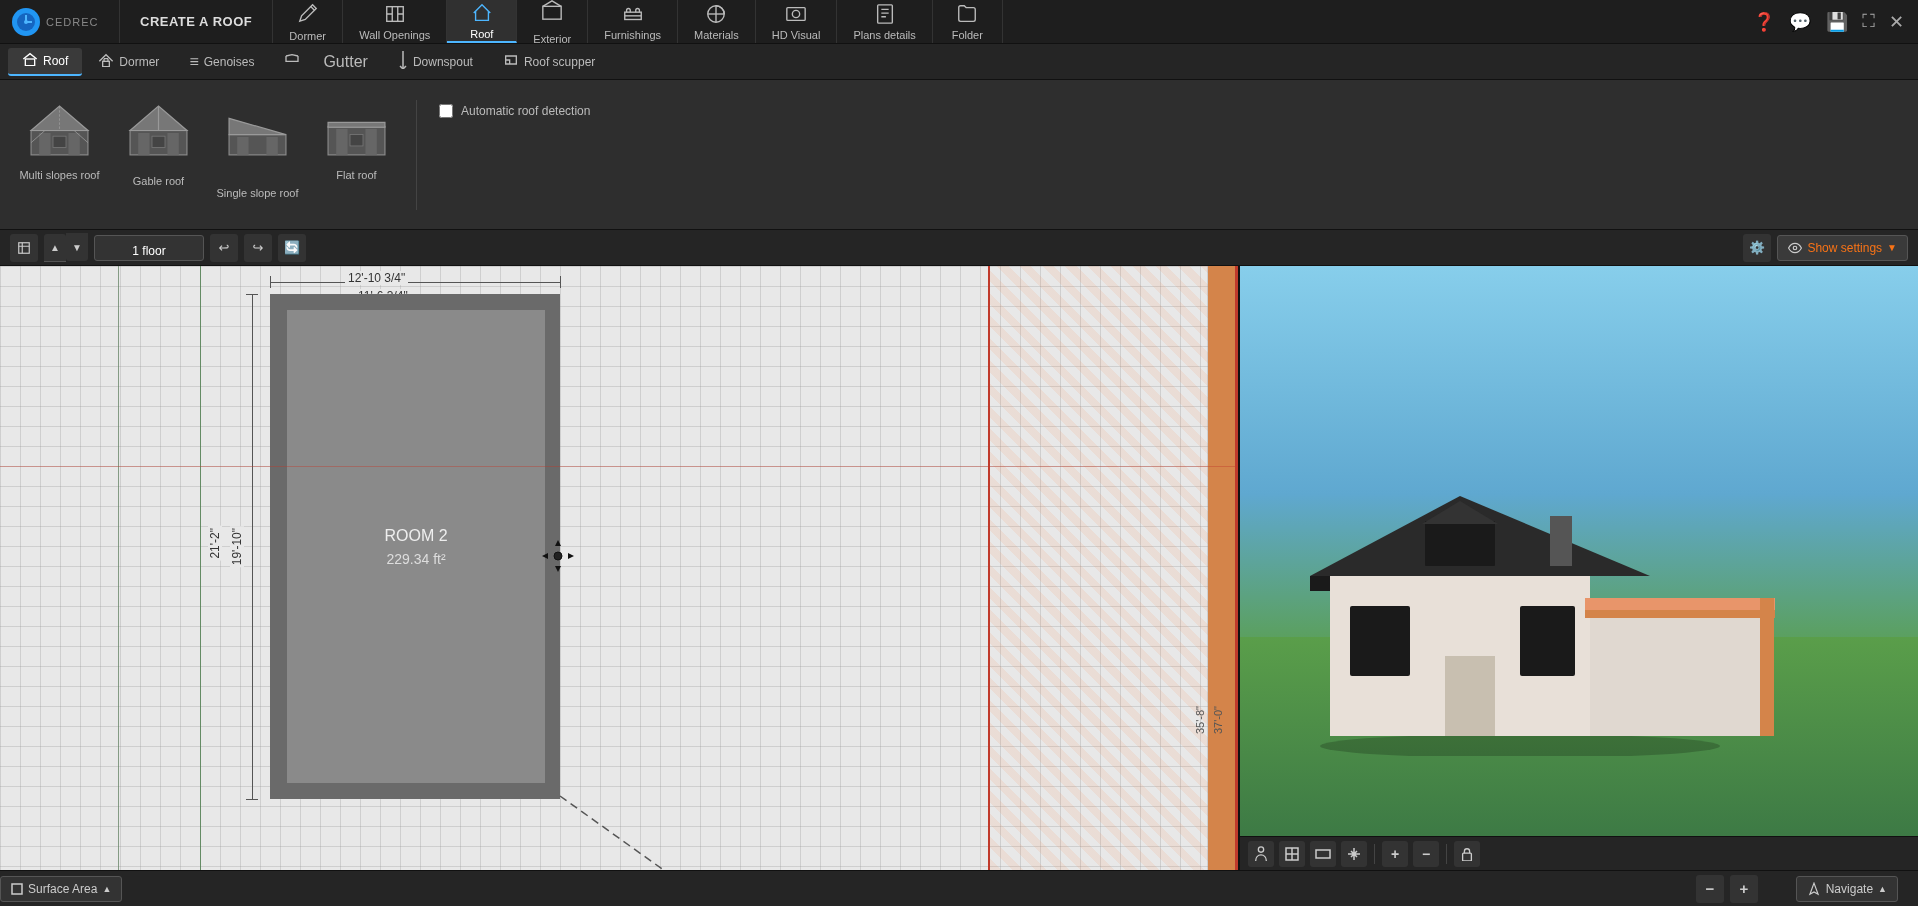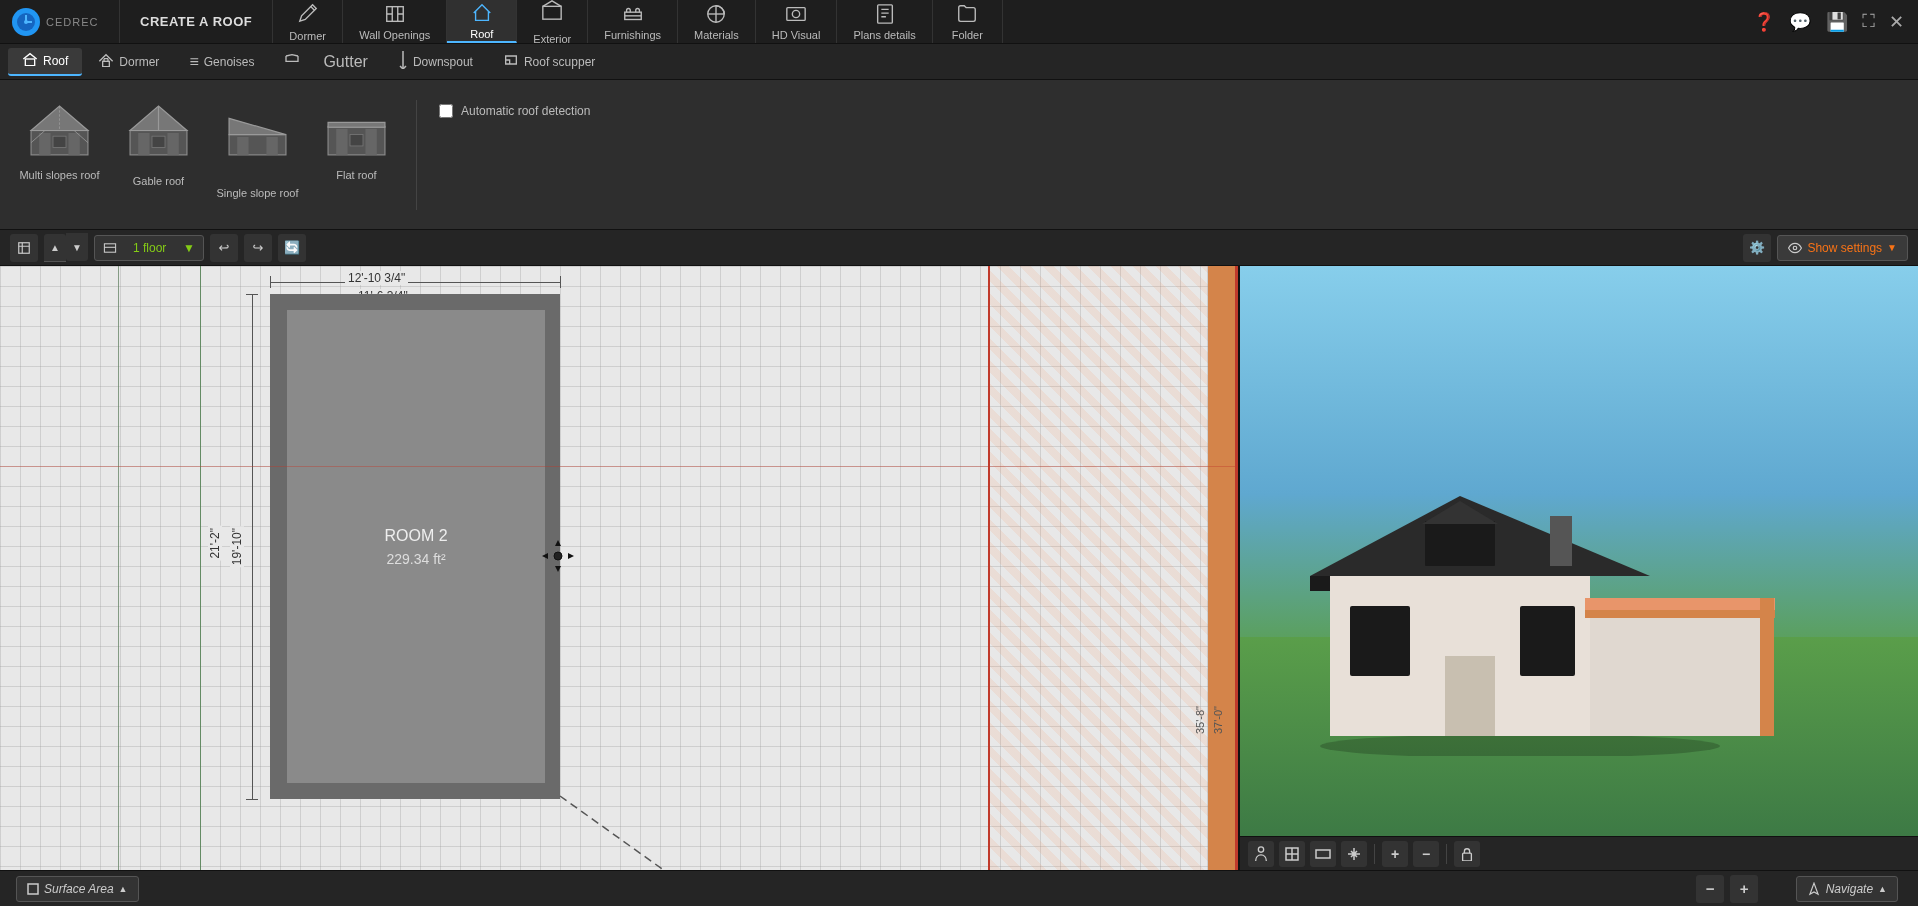--- a/index.html
+++ b/index.html
@@ -490,21 +490,21 @@
       <div class="sub-btn" style="display:flex;align-items:center;justify-content:center;width:28px;height:28px;background:#333;border-radius:3px;cursor:pointer;font-size:13px;color:#ccc;">
         <svg width="14" height="14" viewBox="0 0 24 24" fill="none" stroke="#ccc" stroke-width="2">
             <rect x="3" y="3" width="18" height="18"></rect>
             <path d="M9 3v18M3 9h18"></path>
           </svg>
       </div>
       <div style="display:flex;align-items:center;gap:0;">
         <div class="sub-btn" style="display:flex;align-items:center;justify-content:center;width:22px;height:28px;background:#333;border-radius:3px 3px 0 0;cursor:pointer;font-size:10px;color:#ccc;border-bottom:1px solid #555;">▲</div>
         <div class="sub-btn" style="display:flex;align-items:center;justify-content:center;width:22px;height:28px;background:#333;border-radius:0 0 3px 3px;cursor:pointer;font-size:10px;color:#ccc;margin-top:-1px;">▼</div>
       </div>
-      <div class="floor-select" style="display:flex;align-items:center;background:#333;border:1px solid #555;border-radius:3px;height:26px;padding:0 8px;font-size:12px;color:#84cc16;cursor:pointer;gap:16px;min-width:110px;">
+      <div class="floor-select" style="display:flex;align-items:center;background:#333;border:1px solid #555;border-radius:3px;height:26px;padding:0 8px;font-size:12px;color:#ffffff;cursor:pointer;gap:8px;min-width:110px;flex-direction:column;">
         <svg width="14" height="12" viewBox="0 0 20 16" fill="none" stroke="#ccc" stroke-width="1.5">
             <rect x="2" y="2" width="16" height="12"></rect>
             <line x1="2" y1="7" x2="18" y2="7"></line>
           </svg>
         <span>1 floor</span>
         <span style="margin-left:auto;">▼</span>
       </div>
       <div class="sub-btn" style="display:flex;align-items:center;justify-content:center;width:28px;height:28px;background:#333;border-radius:3px;cursor:pointer;font-size:13px;color:#ccc;">↩</div>
       <div class="sub-btn" style="display:flex;align-items:center;justify-content:center;width:28px;height:28px;background:#333;border-radius:3px;cursor:pointer;font-size:13px;color:#ccc;">↪</div>
       <div class="sub-btn" style="display:flex;align-items:center;justify-content:center;width:28px;height:28px;background:#333;border-radius:3px;cursor:pointer;font-size:13px;color:#ccc;">🔄</div>
@@ -657,21 +657,21 @@
                 <rect x="1" y="7" width="10" height="9" rx="1"></rect>
                 <path d="M3 7V5a3 3 0 016 0v2"></path>
               </svg>
           </div>
         </div>
 
       </div>
 
     </div>
 
-    <div id="bottom-bar" style="display:flex;align-items:center;background:#252525;height:36px;border-top:1px solid #111;padding:0 16px;gap:8px;flex-shrink:0;position:relative;font-style:italic;">
+    <div id="bottom-bar" style="display:flex;align-items:center;background:#252525;height:36px;border-top:1px solid #111;padding:0 0;gap:8px;flex-shrink:0;position:relative;">
       <div class="surface-area-btn" style="display:flex;align-items:center;gap:5px;background:#333;border:1px solid #555;border-radius:3px;height:26px;padding:0 10px;font-size:12px;color:#ccc;cursor:pointer;">
         <svg width="12" height="12" viewBox="0 0 12 12" fill="none" stroke="#ccc" stroke-width="1.5">
             <rect x="1" y="1" width="10" height="10"></rect>
           </svg>
         <span>Surface Area</span>
         <span style="font-size:9px;">▲</span>
       </div>
 
       <div id="zoom-controls" style="position:absolute;right:160px;display:flex;align-items:center;gap:6px;">
         <div class="sub-btn" style="display:flex;align-items:center;justify-content:center;width:28px;height:28px;background:#333;border-radius:3px;cursor:pointer;font-size:15px;color:#ccc;font-weight:bold;">−</div>

